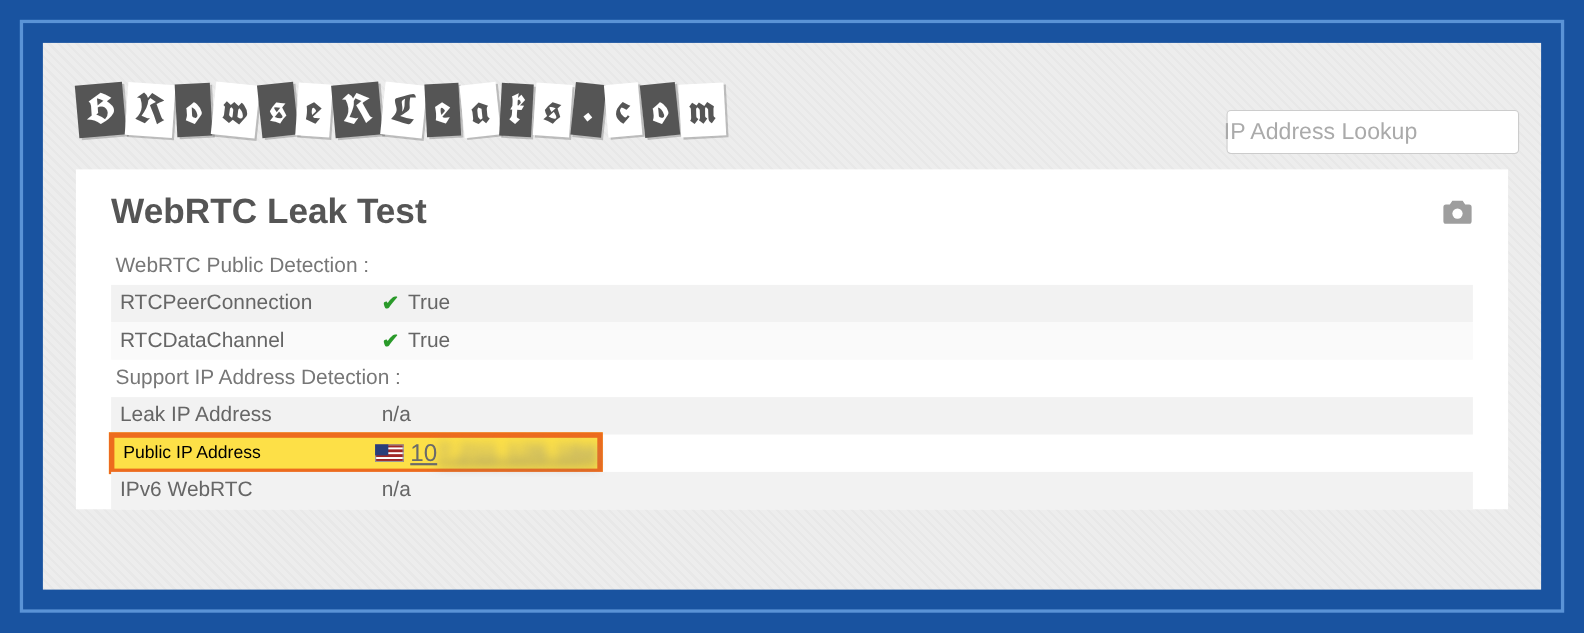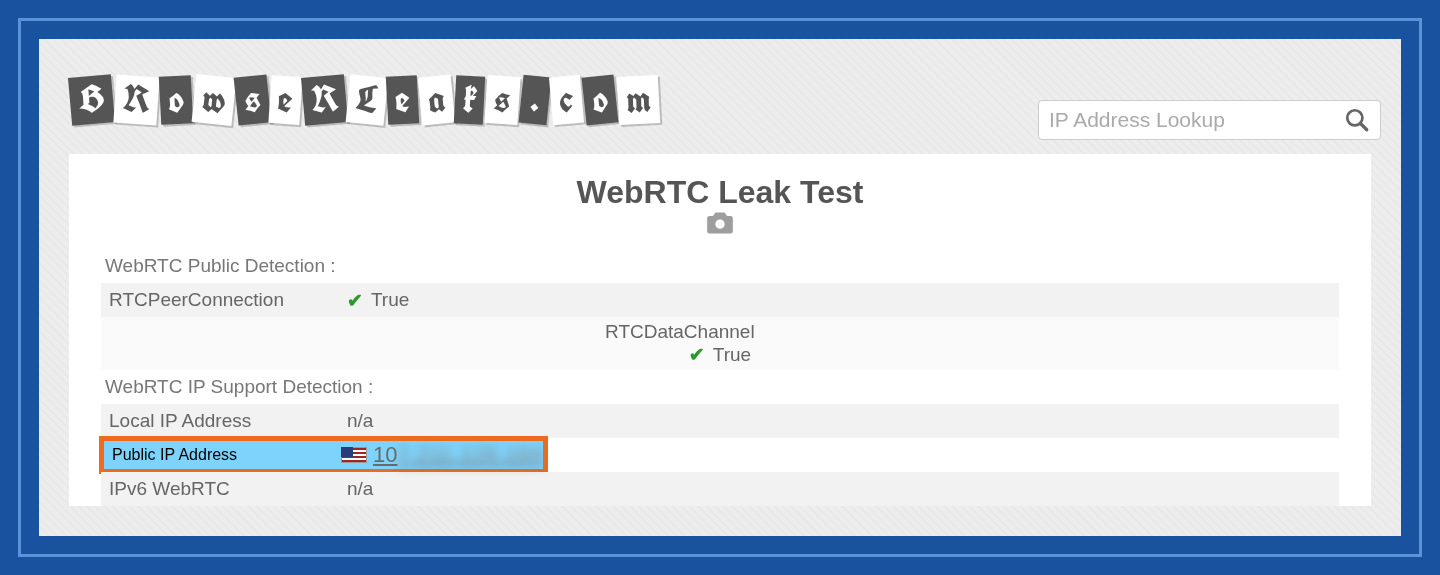--- a/index.html
+++ b/index.html
@@ -58,21 +58,21 @@
     .logo-tile.r5 { transform: rotate(-6deg); }
     .logo-tile.r6 { transform: rotate(3deg); }
     .logo-tile.dot { font-size: 34px; padding: 6px 10px; }
     .search-wrap {
       display: flex;
       align-items: center;
       background: #fff;
       border: 1px solid #ccc;
       border-radius: 4px;
       padding: 6px 10px;
-      width: 343px;
+      width: 266px;
       align-self: flex-end;
       margin-bottom: 6px;
       justify-content: center;
     }
     .search-wrap input {
       flex: 1;
       border: none;
       outline: none;
       font-size: 21px;
       color: #888;
@@ -83,21 +83,20 @@
     .content-card {
       background: #fff;
       margin: 0 30px;
       padding: 20px 32px 0 32px;
     }
     .title-row {
       display: flex;
       justify-content: space-between;
       align-items: center;
       margin-bottom: 14px;
-      flex-direction: column;
     }
     .page-title {
       font-size: 32px;
       font-weight: 700;
       color: #555;
     }
     .camera-icon {
       width: 28px;
       height: 24px;
       fill: #9e9e9e;
@@ -114,21 +113,21 @@
     .data-row {
       display: flex;
       align-items: center;
       font-size: 19px;
       color: #666;
       background: #f2f2f2;
       min-height: 34px;
       padding: 4px 0;
       justify-content: flex-end;
     }
-    .data-row.alt { background: #fafafa; flex-direction: column; }
+    .data-row.alt { background: #fafafa; }
     .label-cell {
       width: 246px;
       padding-left: 8px;
       padding-right: 8px;
     }
     .value-cell {
       flex: 1;
       display: flex;
       align-items: center;
       gap: 6px;
@@ -137,21 +136,21 @@
     .highlight-box {
       border: 5px solid #ed6b1e;
       margin-top: -2px;
       margin-bottom: -2px;
       margin-left: -2px;
       width: 449px;
       padding: 0;
       height: 38px;
       display: flex;
       align-items: center;
-      background: #7dd3fc;
+      background: #fde047;
     }
     .highlight-box .label-cell { width: 244px; }
     .flag {
       width: 26px;
       height: 16px;
       display: inline-block;
       background: linear-gradient(#a02626 0 15%, #fff 15% 28%, #a02626 28% 43%, #fff 43% 57%, #a02626 57% 72%, #fff 72% 85%, #a02626 85% 100%);
       position: relative;
       border: 1px solid #999;
     }
@@ -228,24 +227,24 @@
         </div>
         <div class="data-row alt">
           <div class="label-cell">RTCDataChannel</div>
           <div class="value-cell">
             <span class="check">✔</span>
             <span>True</span>
           </div>
         </div>
       </div>
 
-      <div class="section-label">WebRTC IP Support Detection :</div>
+      <div class="section-label">Support IP Address Detection :</div>
       <div class="data-table">
         <div class="data-row">
-          <div class="label-cell">Local IP Address</div>
+          <div class="label-cell">Leak IP Address</div>
           <div class="value-cell">n/a</div>
         </div>
 
         <div class="highlight-box">
           <div class="label-cell">Public IP Address</div>
           <div class="value-cell">
             <span class="flag"></span>
             <a class="ip-link">
               <span>10</span><span class="blurred">7.211.126.184</span>
             </a>

